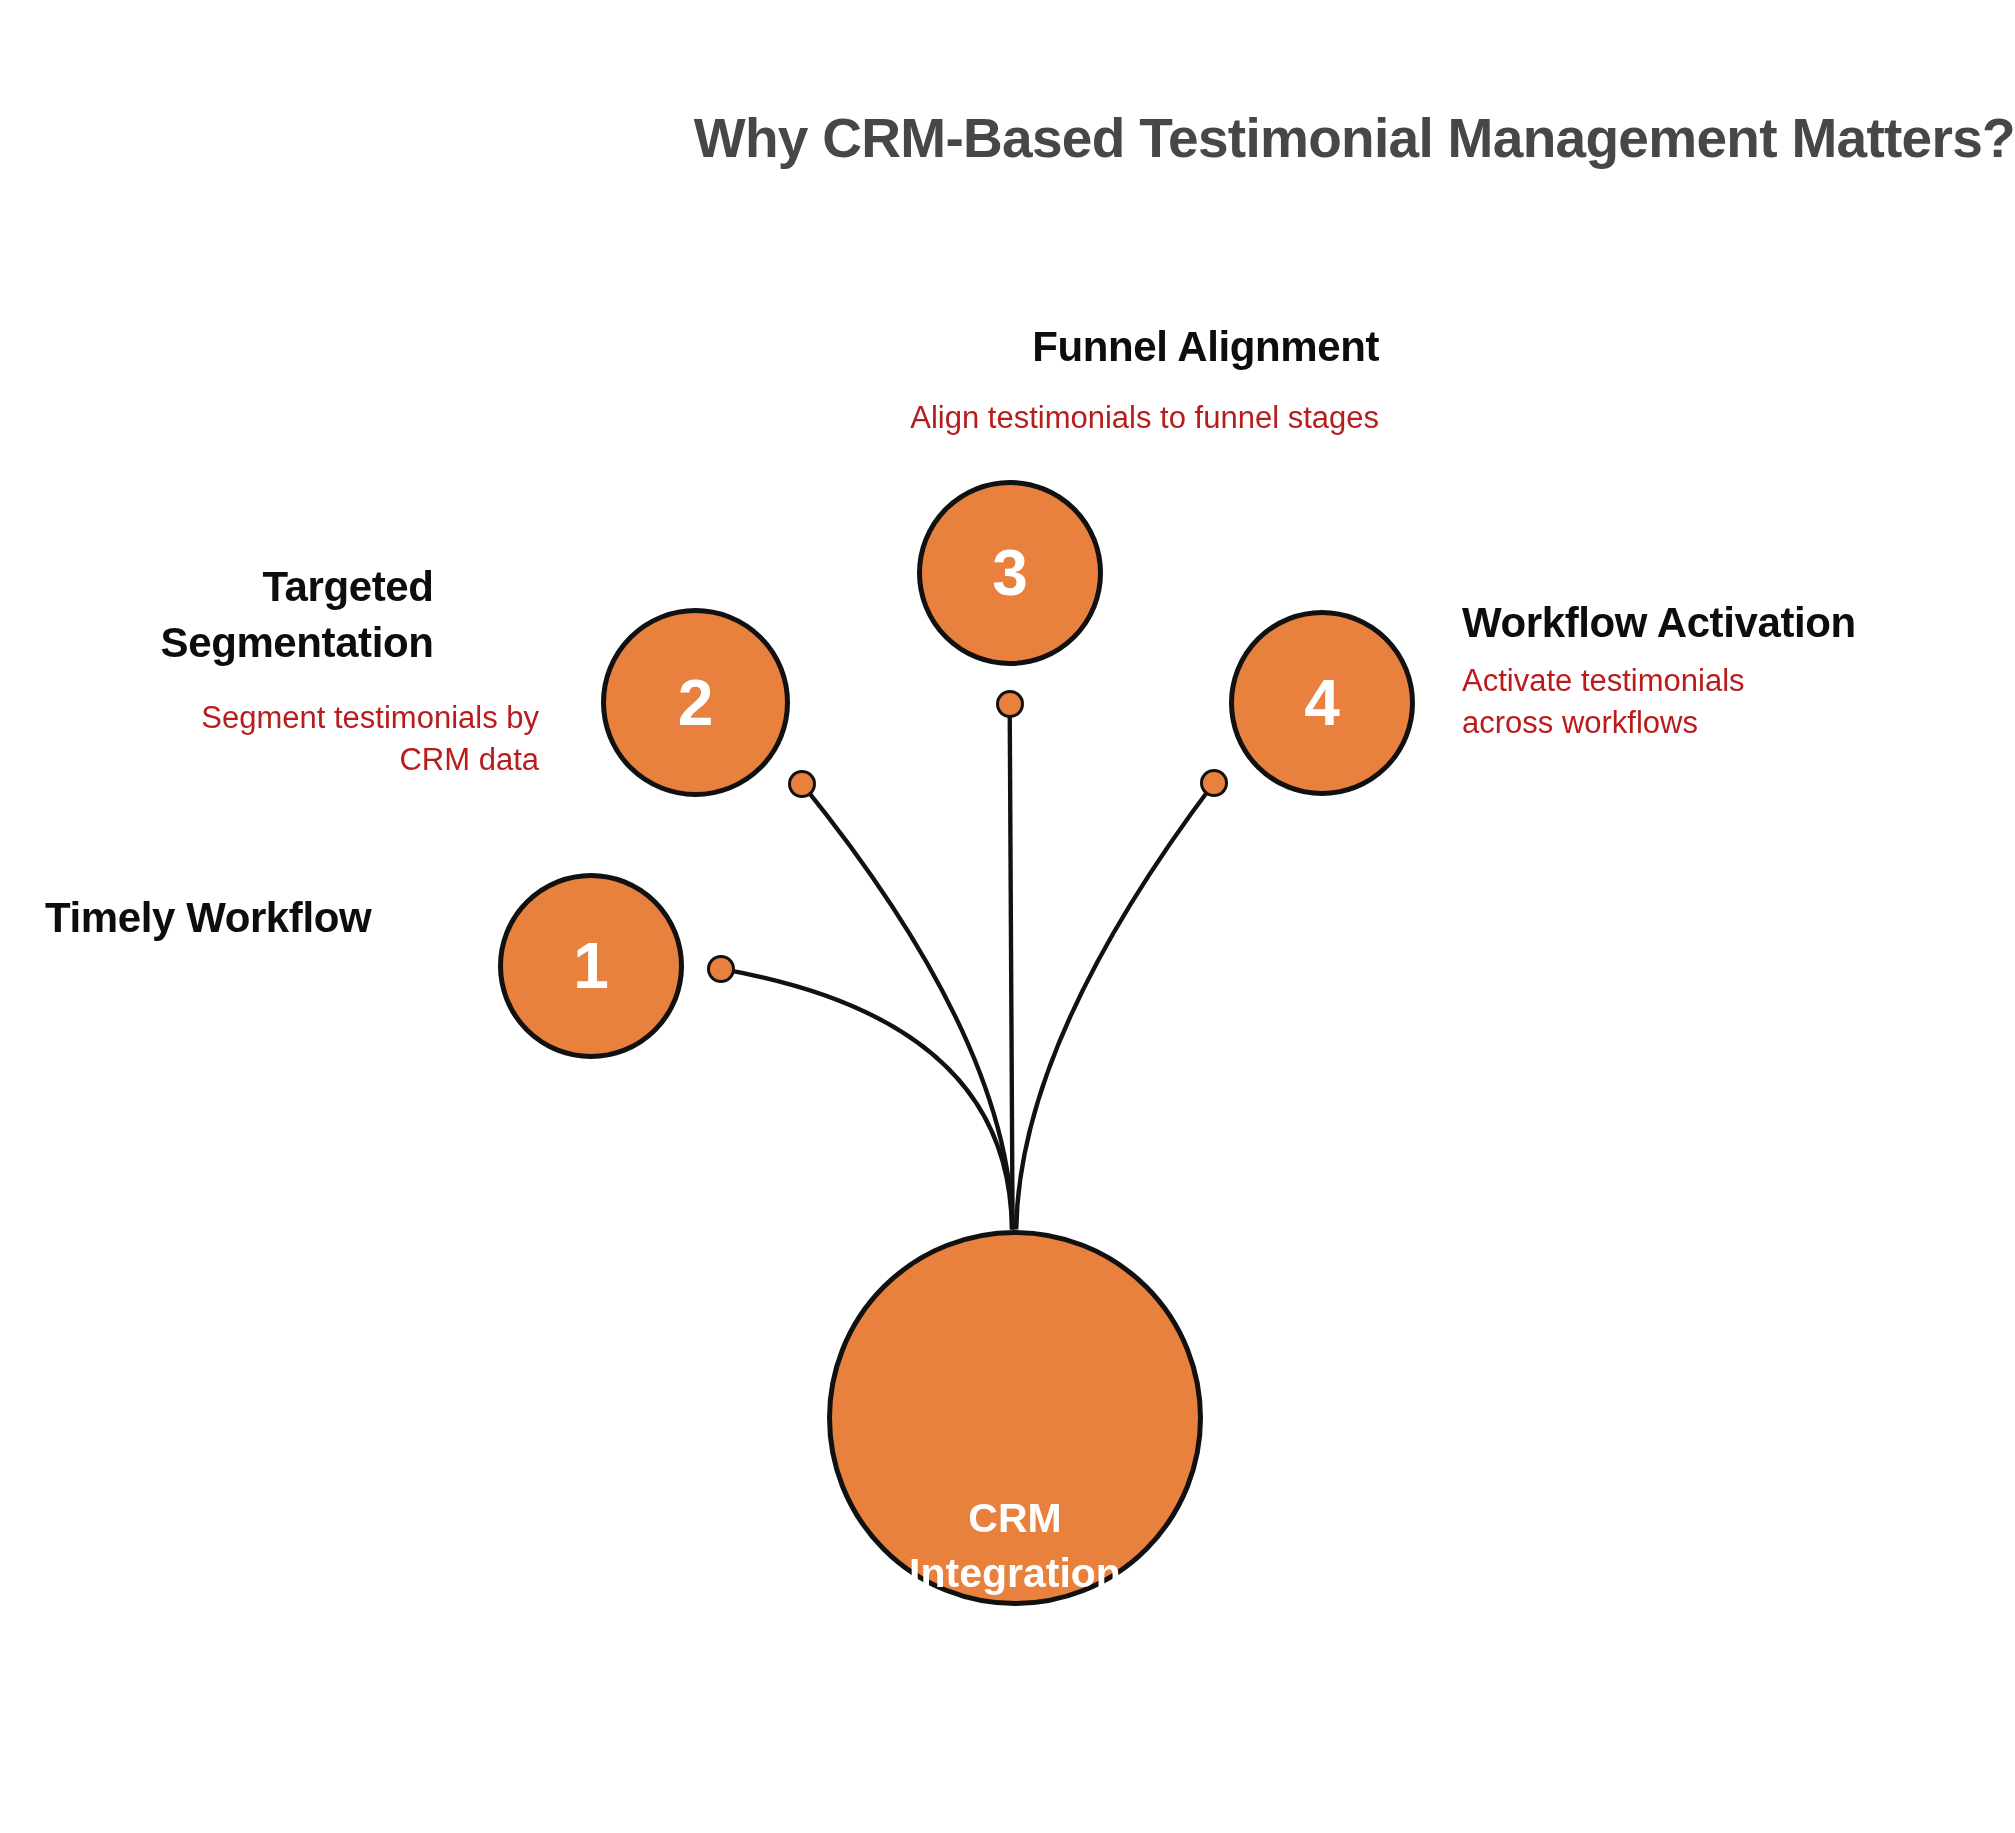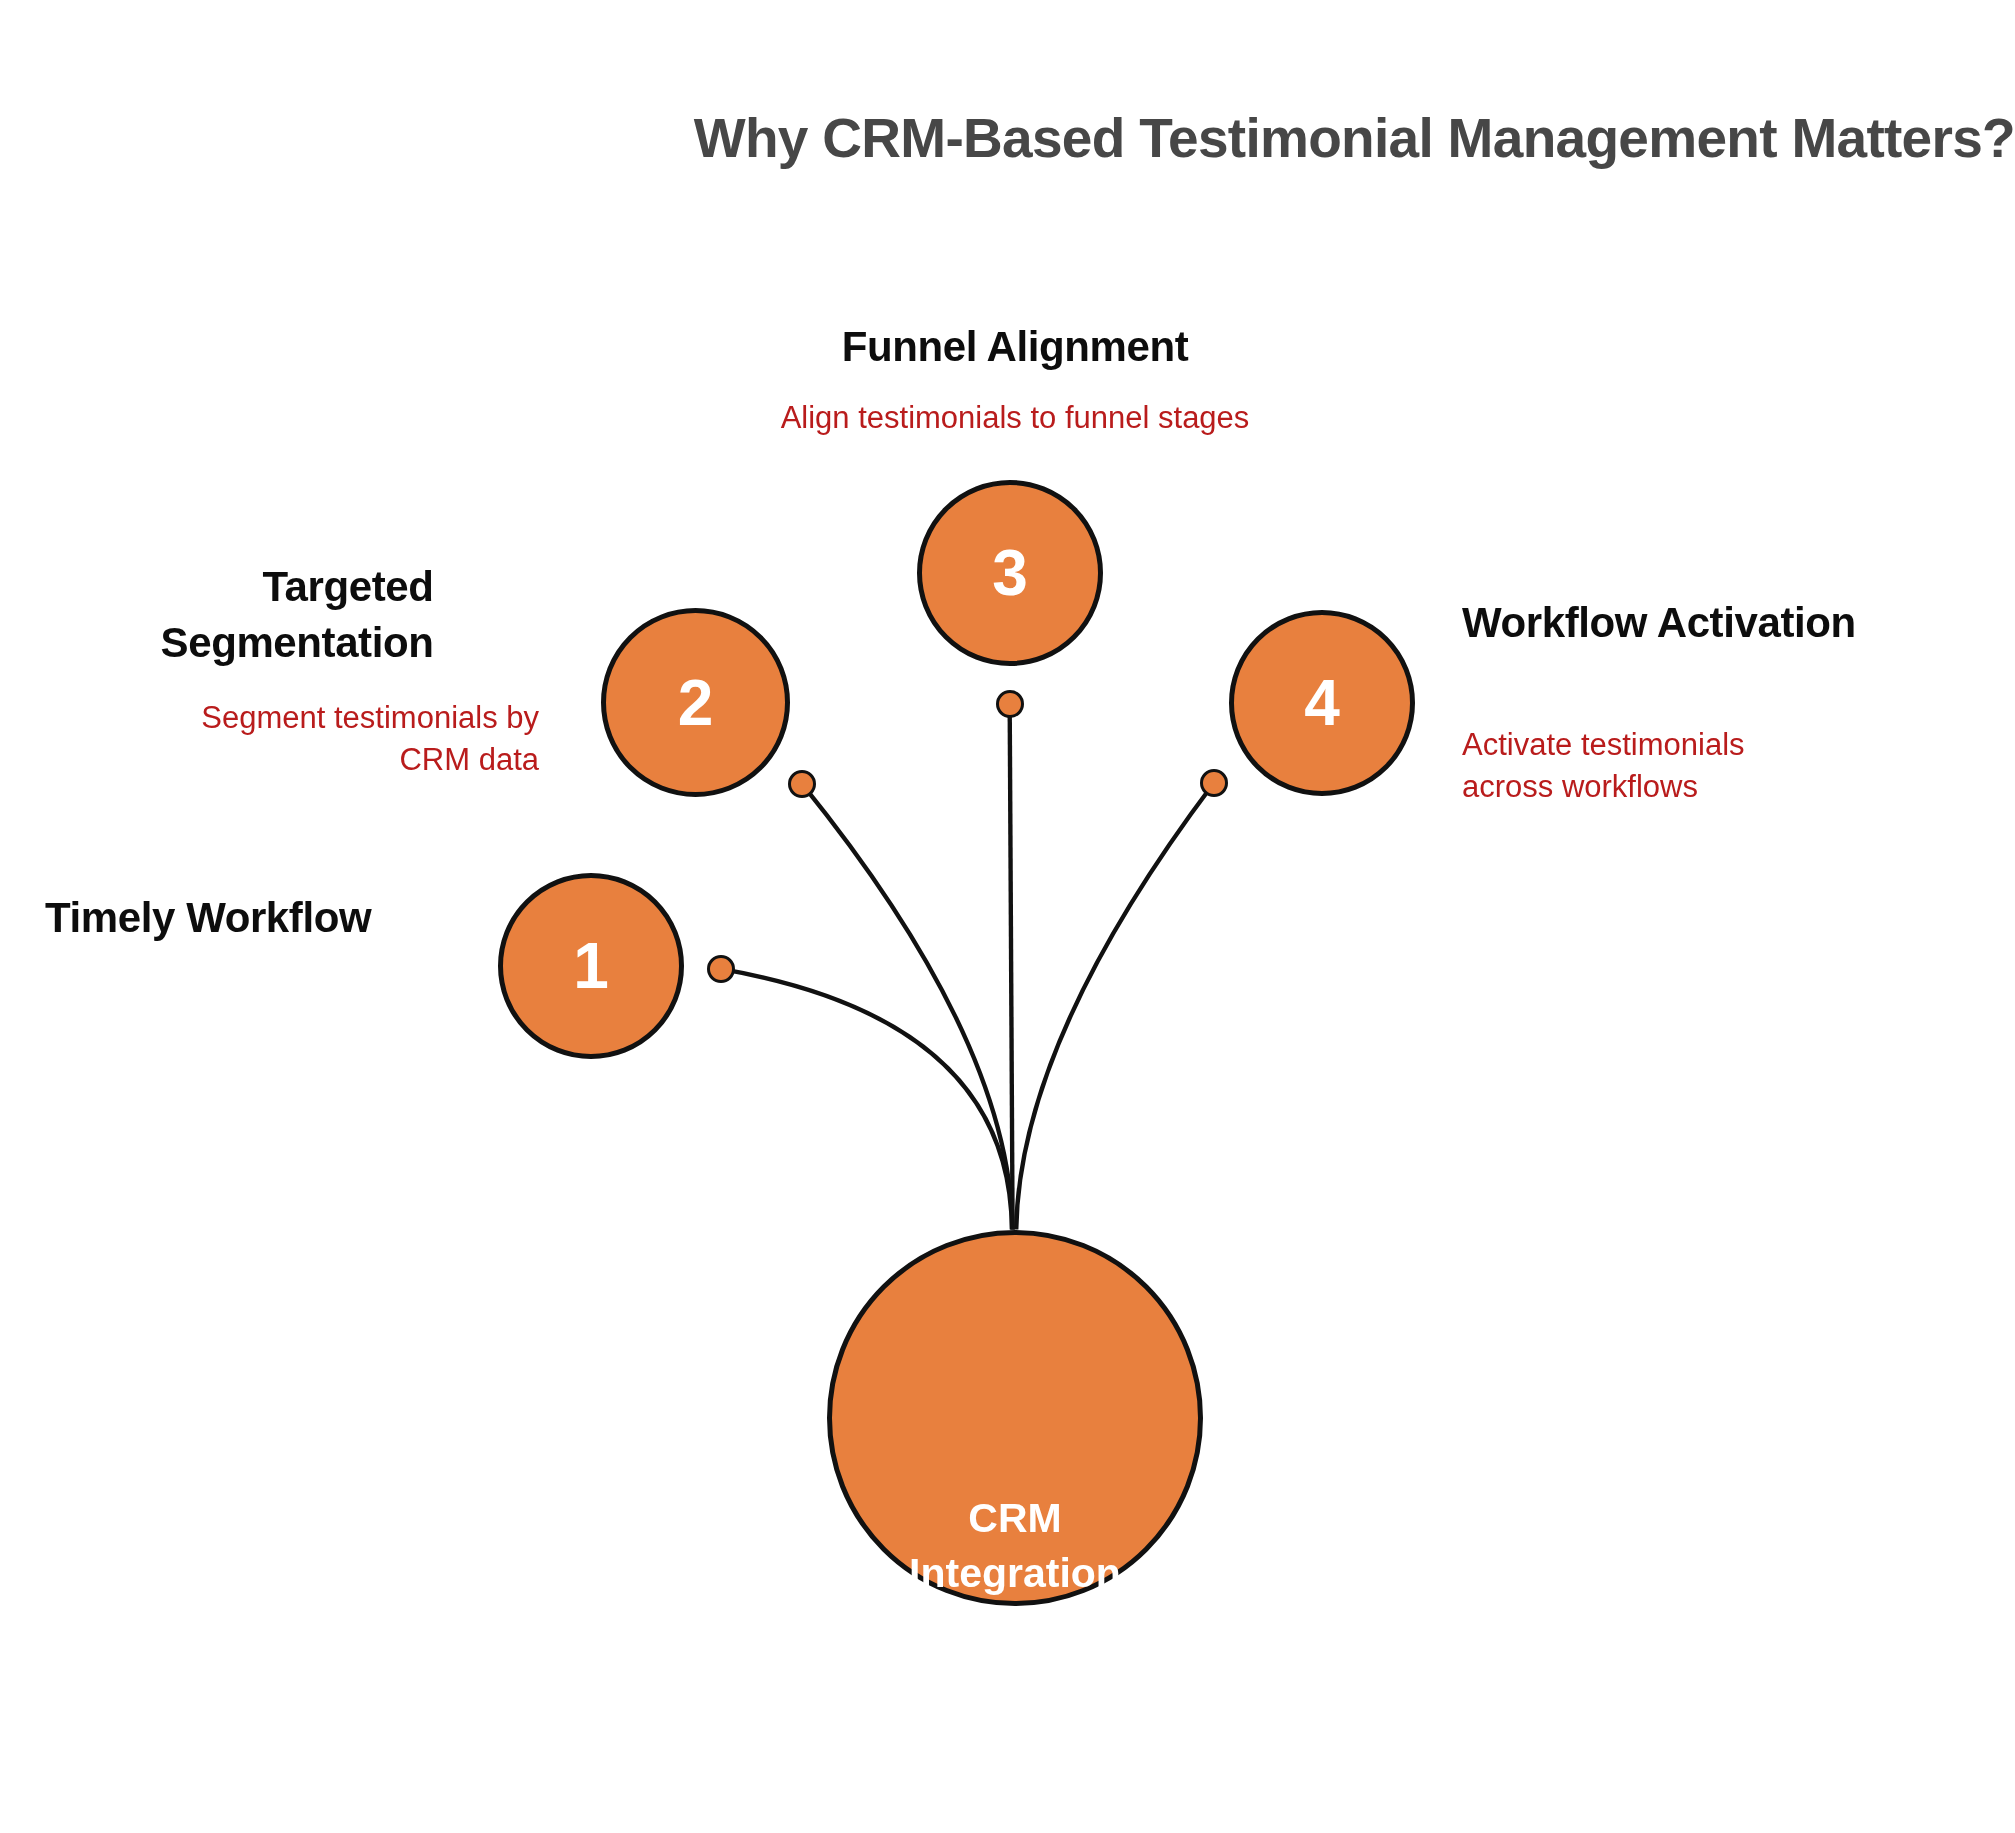--- a/index.html
+++ b/index.html
@@ -13,21 +13,21 @@
     color:#474747; letter-spacing:-0.7px;
   }
   .heading {
     position:absolute; font-size:42px; font-weight:bold; color:#0d0d0d;
     line-height:1.34; white-space:pre-line; letter-spacing:-0.4px;
   }
   .desc {
     position:absolute; font-size:31px; font-weight:normal; color:#b91c1c;
     line-height:1.34; white-space:pre-line;
   }
-  .ta-c { text-align:center; }
+  .ta-c { text-align:right; }
   .ta-r { text-align:right; }
   .ta-l { text-align:left; }
   svg.connectors { position:absolute; left:0; top:0; z-index:1; }
   .node {
     position:absolute; z-index:2; box-sizing:border-box;
     border-radius:50%; background:var(--accent); border:5.1px solid #111111;
     display:flex; align-items:center; justify-content:center;
     color:#ffffff; font-weight:bold; font-size:64px;
   }
   .node.n1 { left:498px;  top:873px; width:186px; height:186px; }
@@ -51,21 +51,21 @@
     color:#ffffff; font-weight:bold; font-size:41px; line-height:1.34;
     text-align:center; white-space:pre-line;
   }
   .h-funnel   { left:651px;  top:319px;  width:728px; }
   .d-funnel   { left:651px;  top:397px;  width:728px; }
   .h-targeted { left:25.5px;   top:559px;  width:408px;  }
   .d-targeted { left:102px;  top:697px;  width:437px;  }
   .h-timely   { left:45px;   top:890px; width:510px;  }
   .d-timely   { left:23px;   top:983px; width:437px;  }
   .h-workflow { left:1462px; top:595px;  width:510px;  }
-  .d-workflow { left:1462px; top:724px;  width:466px;  }
+  .d-workflow { left:1462px; top:660px;  width:466px;  }
 </style>
 </head>
 <body>
 
 <div class="canvas" style="--accent:#E8803E;">
 
   <div class="title">Why CRM-Based Testimonial Management Matters?</div>
 
   <div class="heading ta-c h-funnel">Funnel Alignment</div>
   <div class="desc ta-c d-funnel">Align testimonials to funnel stages</div>

